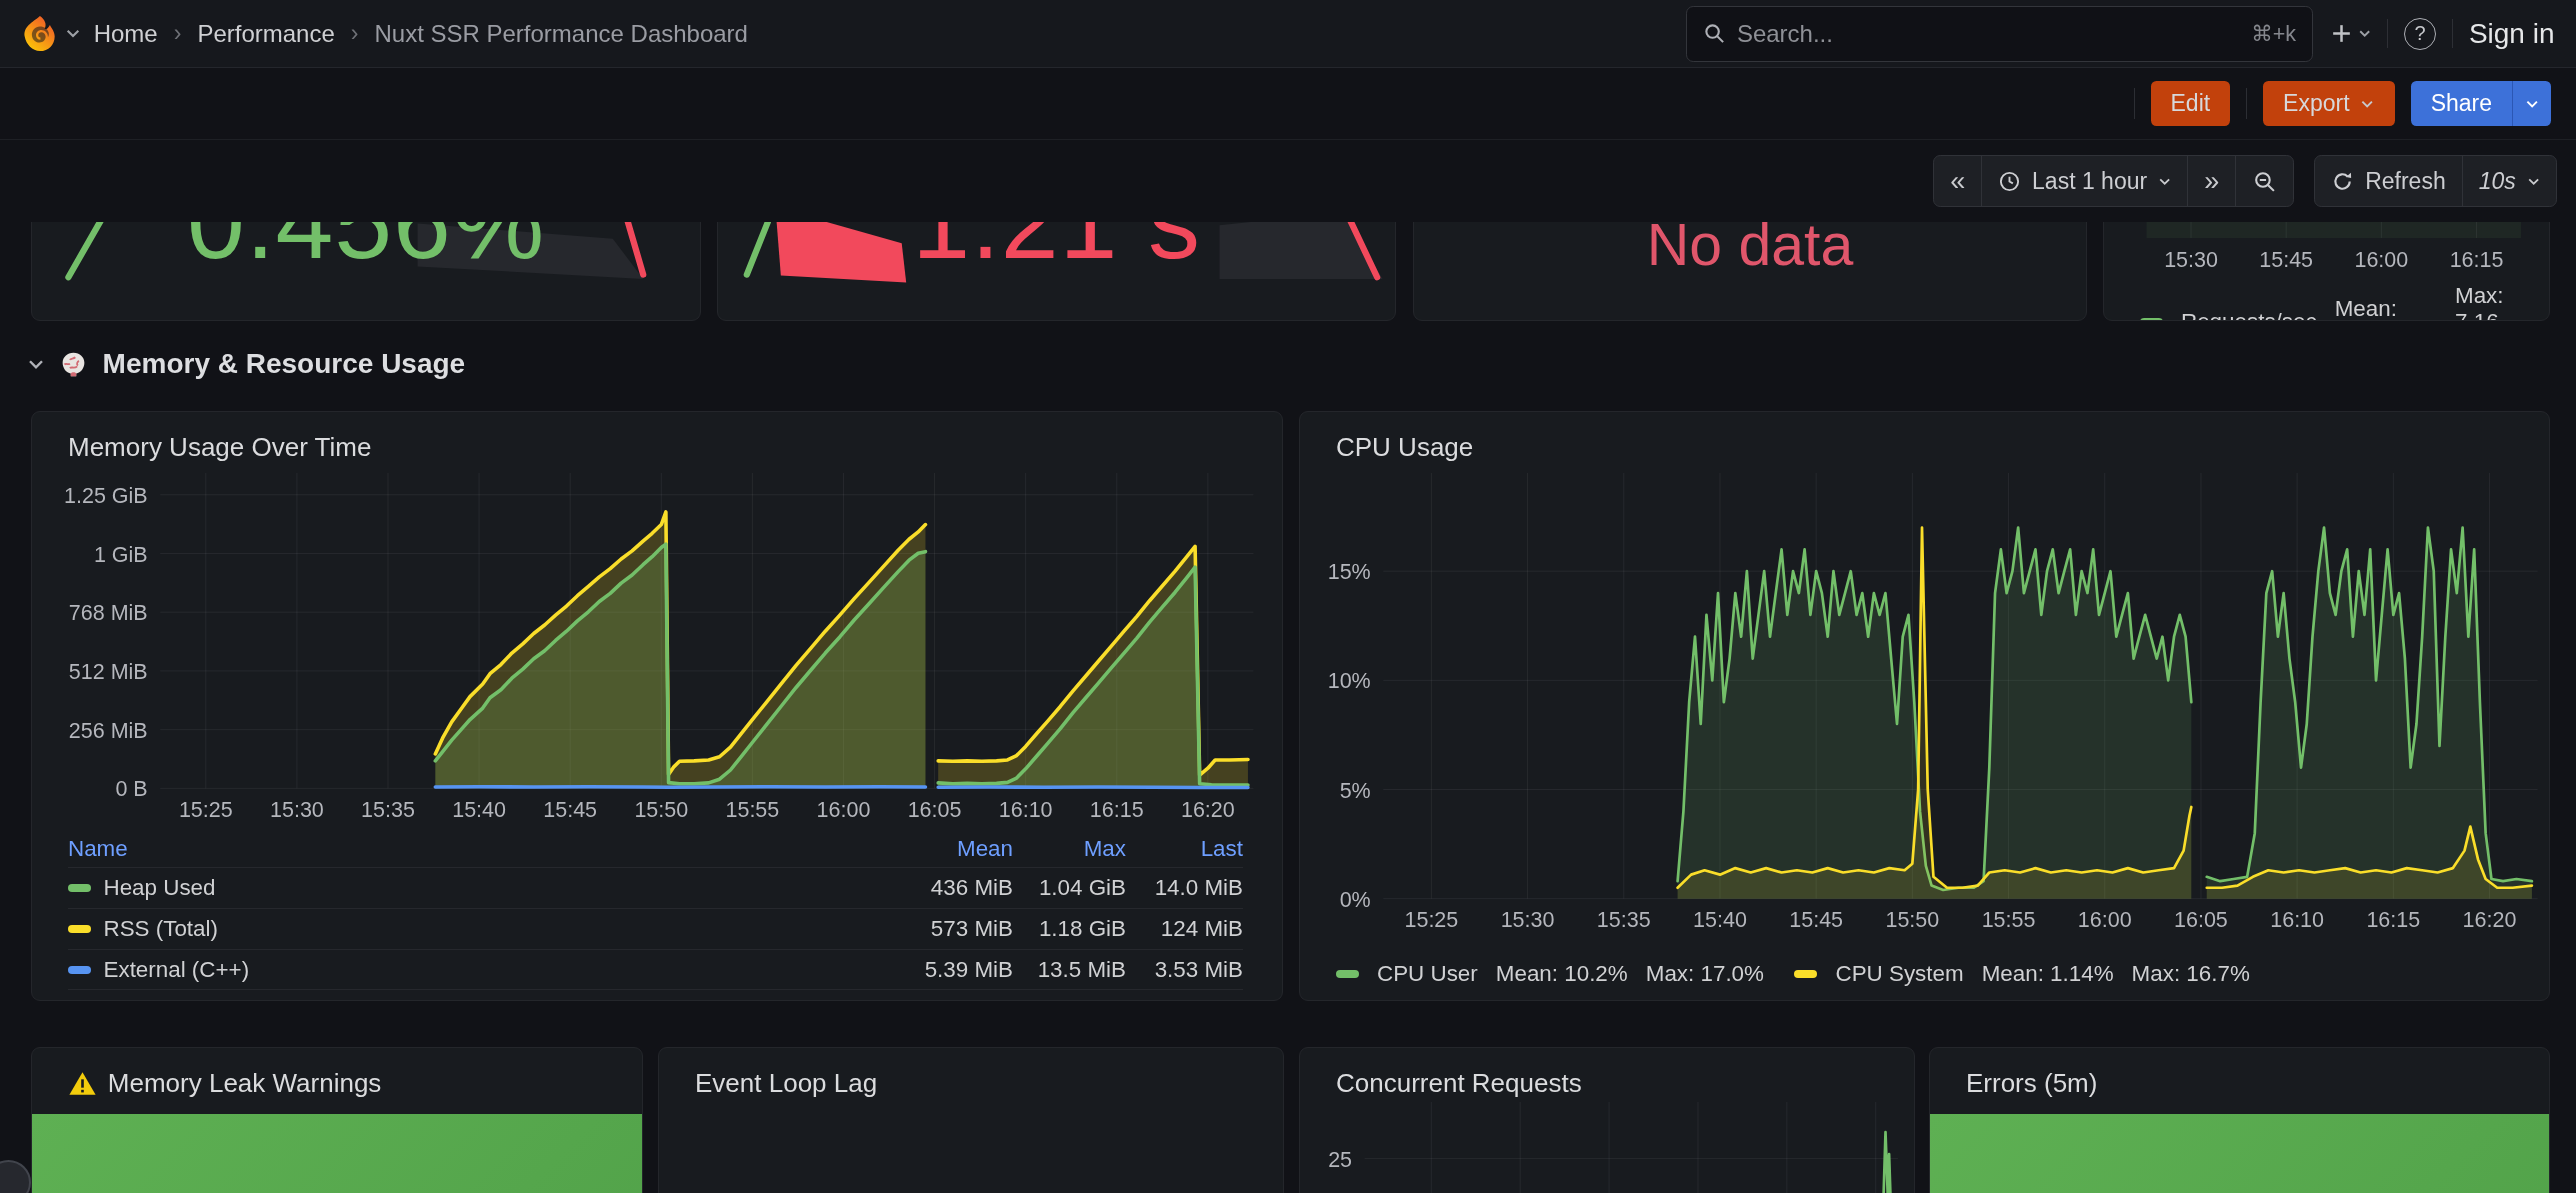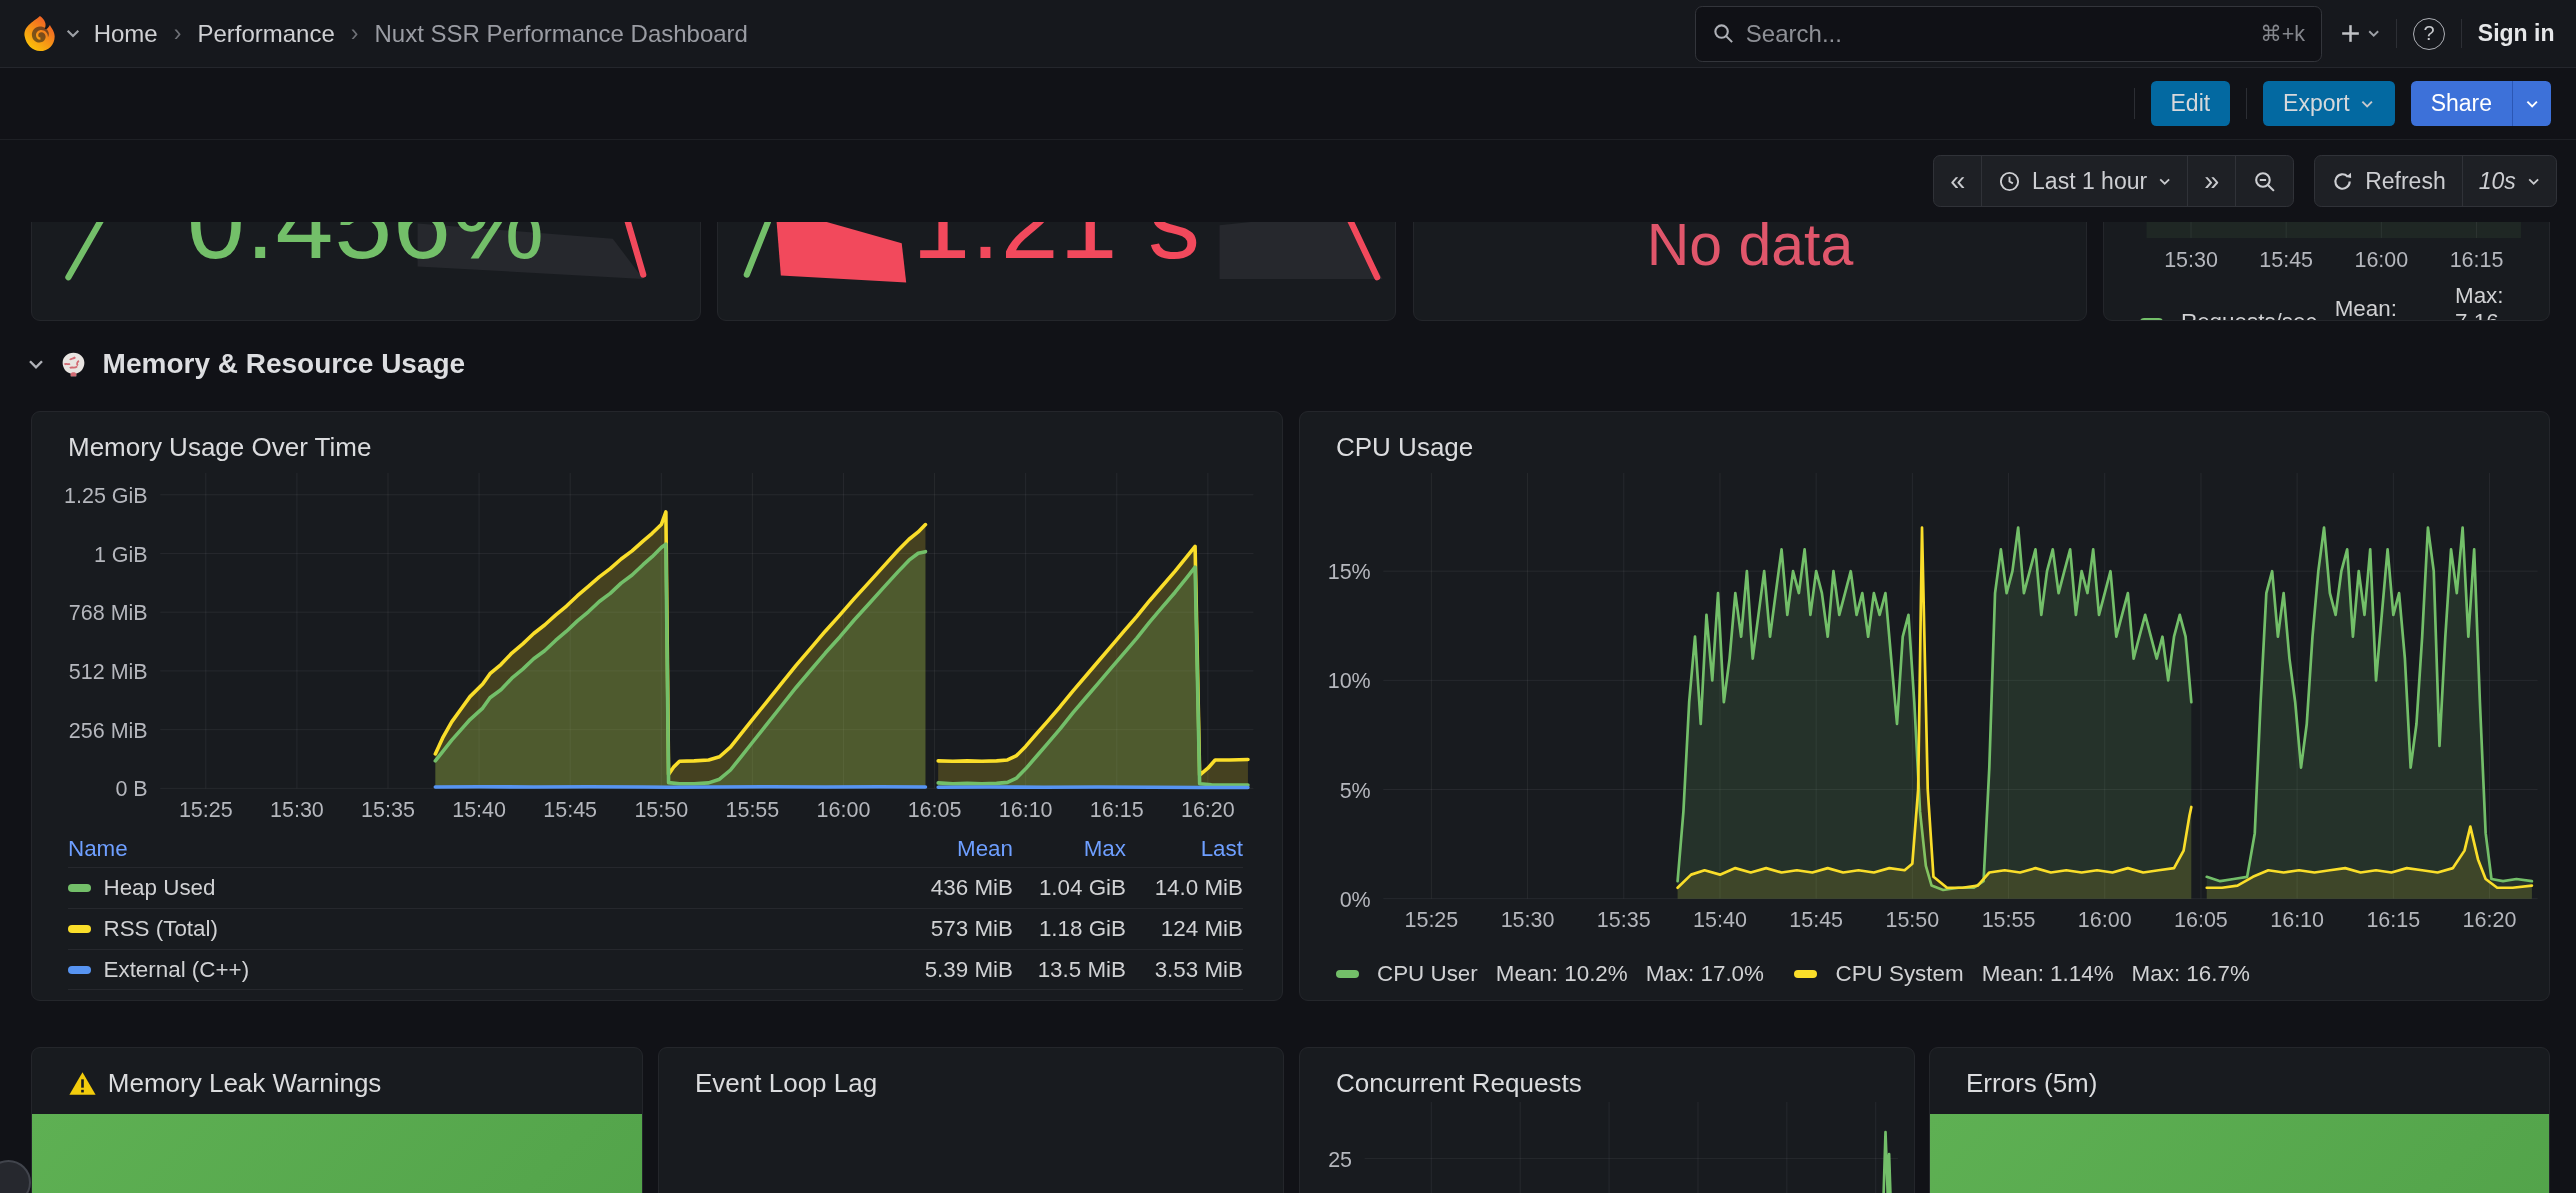--- a/index.html
+++ b/index.html
@@ -16,30 +16,30 @@
   .crumb-sep { color:#6E7076; font-size:23px; }
   .nav-right { margin-left:auto; display:flex; align-items:center; gap:16px; padding-right:21.5px; }
   .searchbox { width:627px; height:56px; background:#101116; border:0.9px solid #33353b; border-radius:7.2px;
        display:flex; align-items:center; padding:0 16px; gap:10.8px; cursor:text; }
   .searchbox .ph { color:#8E9096; font-size:24px; flex:1; }
   .searchbox .kbd { color:#85878D; font-size:21.5px; }
   .icon-btn { display:flex; align-items:center; gap:3.6px; color:#C0C2C6; cursor:pointer; }
   .vdiv { width:0.9px; height:29px; background:#2d2f35; }
   .help-circ { width:32px; height:32px; border:1.8px solid #ADAFB5; border-radius:50%; color:#C6C8CC;
        font-size:20px; display:flex; align-items:center; justify-content:center; cursor:pointer; }
-  .signin { color:#E6E7E9; font-size:23px; font-weight:700; cursor:pointer; }
+  .signin { color:#E6E7E9; font-size:28px; font-weight:400; cursor:pointer; }
 
   
   .toolbar { position:absolute; left:0; top:68px; width:2576px; height:72px; background:#111217;
        border-bottom:0.9px solid #1e2025; z-index:20; display:flex; align-items:center; justify-content:flex-end;
        gap:16px; padding-right:25px; }
   .tb-div { width:0.9px; height:30.5px; background:#2c2e34; }
   .btn { height:45px; border-radius:5.4px; display:flex; align-items:center; gap:10.8px; font-size:23px;
        padding:0 20px; cursor:pointer; }
-  .btn-dark { background:#0369a1; color:#D7D8DB;text-align:right; }
+  .btn-dark { background:#c2410c; color:#D7D8DB;text-align:right; }
   .btn-blue { background:#3D71D9; color:#FFFFFF; font-weight:500; }
   .share-split { display:flex; cursor:pointer; }
   .share-split .btn { border-radius:5.4px 0 0 5.4px; }
   .share-split .caret-seg { width:39px; background:#3D71D9; border-left:1.8px solid #2b57b4;
        border-radius:0 5.4px 5.4px 0; display:flex; align-items:center; justify-content:center; }
 
   
   .timebar { position:absolute; left:0; top:140px; width:2576px; height:82px; background:#111217; z-index:10;
        display:flex; align-items:center; justify-content:flex-end; gap:20px; padding-right:19px; }
   .seg-group { display:flex; align-items:stretch; height:52px; border:0.9px solid #303238; border-radius:7.2px;

